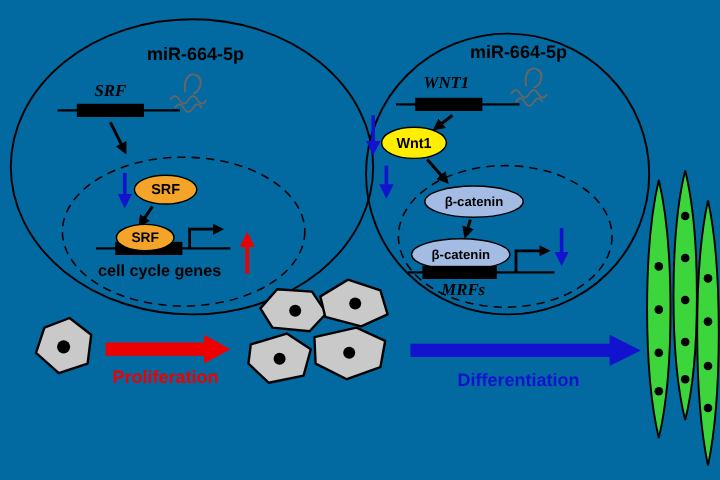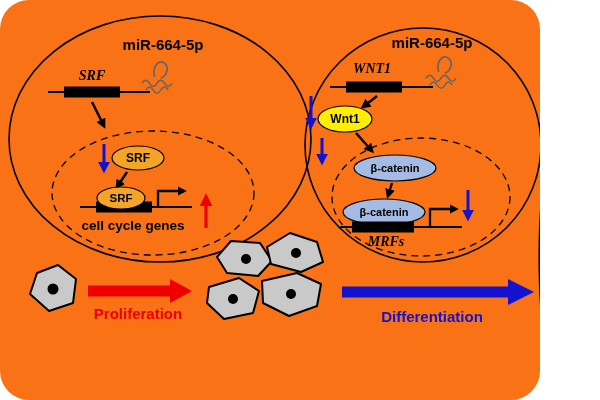--- a/index.html
+++ b/index.html
@@ -1,16 +1,16 @@
 <!DOCTYPE html>
 <html><head>
 <meta charset="utf-8">
 <style>
   html,body{margin:0;padding:0;background:#fff;}
-  .canvas{width:540px;height:400px;position:relative;background:#f97316;overflow:hidden;border-radius:29px;}
+  .canvas{width:600px;height:400px;position:relative;background:#0369a1;overflow:hidden;}
   .lbl{font-family:"Liberation Sans",sans-serif;font-weight:bold;}
   .gene{font-family:"Liberation Serif",serif;font-style:italic;font-weight:bold;}
   svg{display:block;}
 </style>
 </head>
 <body>
 
 <div class="canvas">
 <svg width="600" height="400" viewBox="0 0 600 400">
   <defs>

